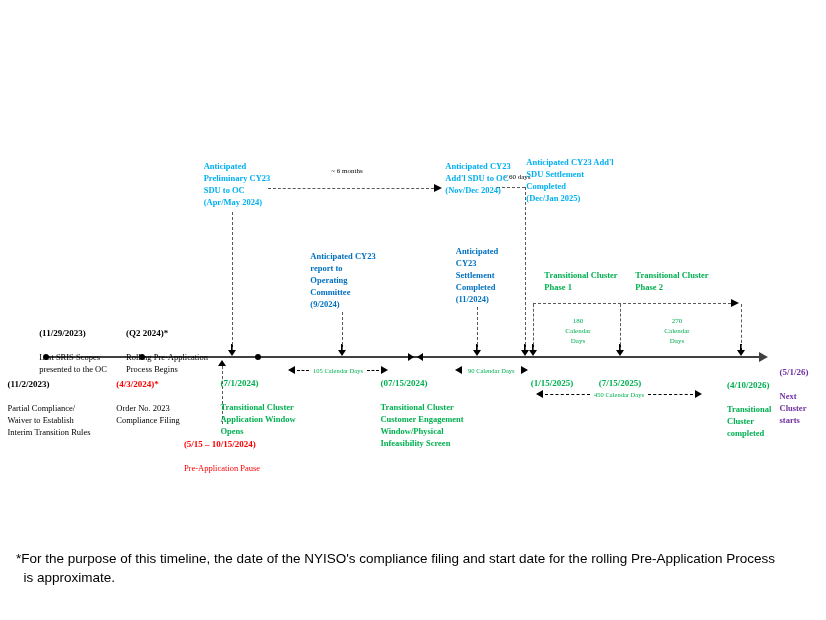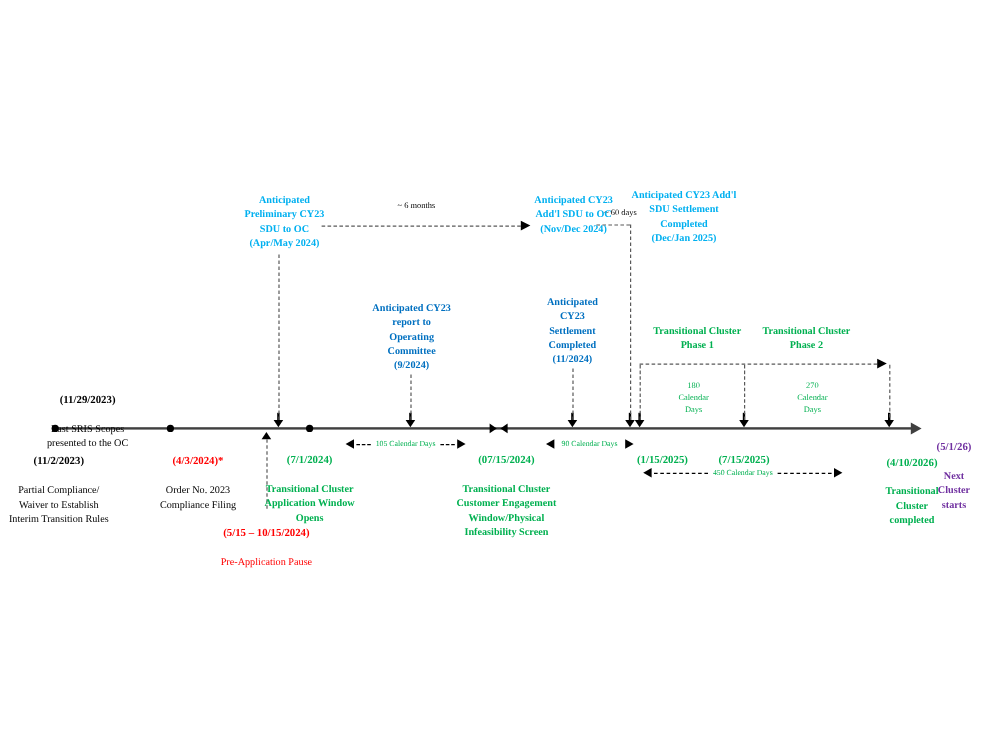--- a/index.html
+++ b/index.html
@@ -1,19 +1,19 @@
 <!DOCTYPE html>
 <html><head>
 <meta charset="utf-8">
 <style>
   html,body{margin:0;padding:0;background:#fff;}
   #canvas{position:relative;width:826px;height:620px;background:#fff;overflow:hidden;
           font-family:"Liberation Serif",serif;}
   
-  .lbl{position:absolute;text-align:center;transform:translateX(-50%);
+  .lbl{position:absolute;transform:translateX(-50%);
        white-space:pre-line;font-size:8.5px;line-height:12px;color:#000;}
   .lbl .date{display:block;font-weight:bold;font-size:9px;}
   .lbl .desc{display:block;}
   .cyan{color:#00B0F0;font-weight:bold;}
   .blue{color:#0070C0;font-weight:bold;}
   .green{color:#00B050;}
   .green .date,.green .desc{color:#00B050;font-weight:bold;}
   .red-date .date{color:#FF0000;}
   .red{color:#FF0000;}
   .red .date,.red .desc{color:#FF0000;}
@@ -130,27 +130,32 @@
   </div>
 
   <div class="note" style="left:347px;top:167px;">~ 6 months</div>
   <div class="note" style="left:517px;top:173px;">~ 60 days</div>
 
   <div class="lbl" style="left:73px;top:315px;">
     <span class="date">(11/29/2023)</span>
     <span class="desc">Last SRIS Scopes
 presented to the OC</span>
   </div>
+  <div class="lbl" style="left:167px;top:315px;">
+    <span class="date">(Q2 2024)*</span>
+    <span class="desc">Rolling Pre-Application
+Process Begins</span>
+  </div>
   <div class="lbl" style="left:49px;top:366px;">
     <span class="date">(11/2/2023)</span>
     <span class="desc">Partial Compliance/
 Waiver to Establish
 Interim Transition Rules</span>
   </div>
-  <div class="lbl red-date" style="left:165px;top:366px;">
+  <div class="lbl red-date" style="left:148px;top:366px;">
     <span class="date">(4/3/2024)*</span>
     <span class="desc">Order No. 2023
 Compliance Filing</span>
   </div>
   <div class="lbl red" style="left:222px;top:426px;">
     <span class="date">(5/15 – 10/15/2024)</span>
     <span class="desc">Pre-Application Pause</span>
   </div>
 
   <div class="lbl cyan" style="left:237px;top:160px;">Anticipated
@@ -210,14 +215,16 @@
 Phase 1</div>
   <div class="lbl green" style="left:672px;top:269px;font-weight:bold;">Transitional Cluster
 Phase 2</div>
   <div class="tiny-green" style="left:578px;top:316px;">180
 Calendar
 Days</div>
   <div class="tiny-green" style="left:677px;top:316px;">270
 Calendar
 Days</div>
 
+  <div id="footnote">*For the purpose of this timeline, the date of the NYISO's compliance filing and start date for the rolling Pre-Application Process
+  is approximate.</div>
 
 </div>
 
 </body></html>

